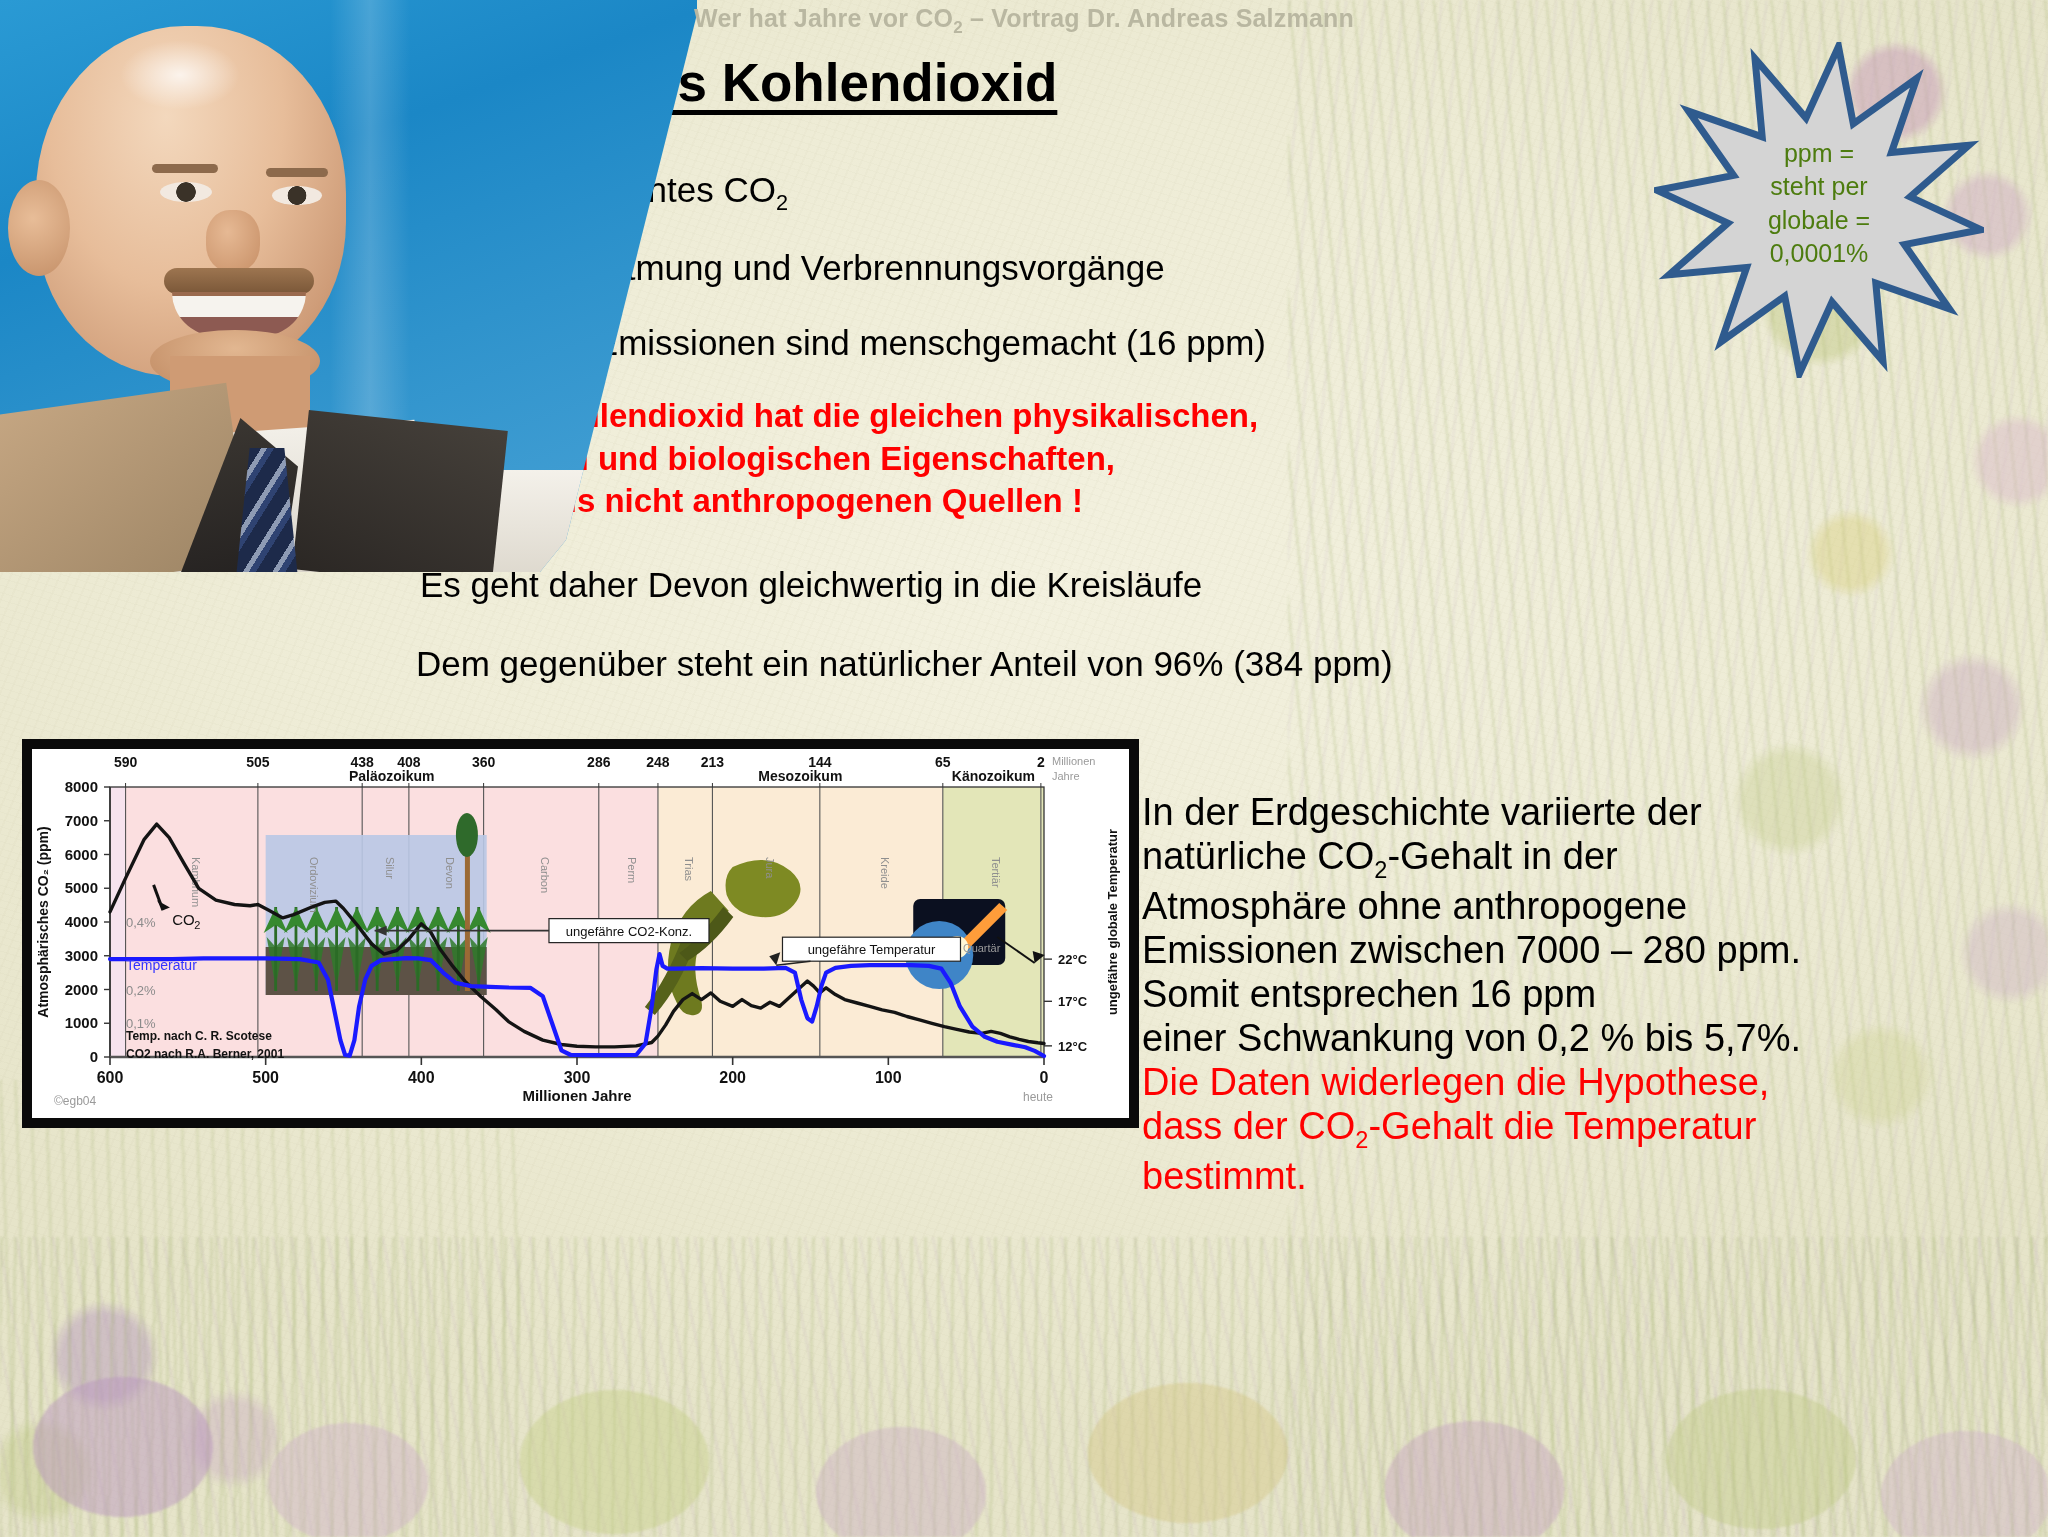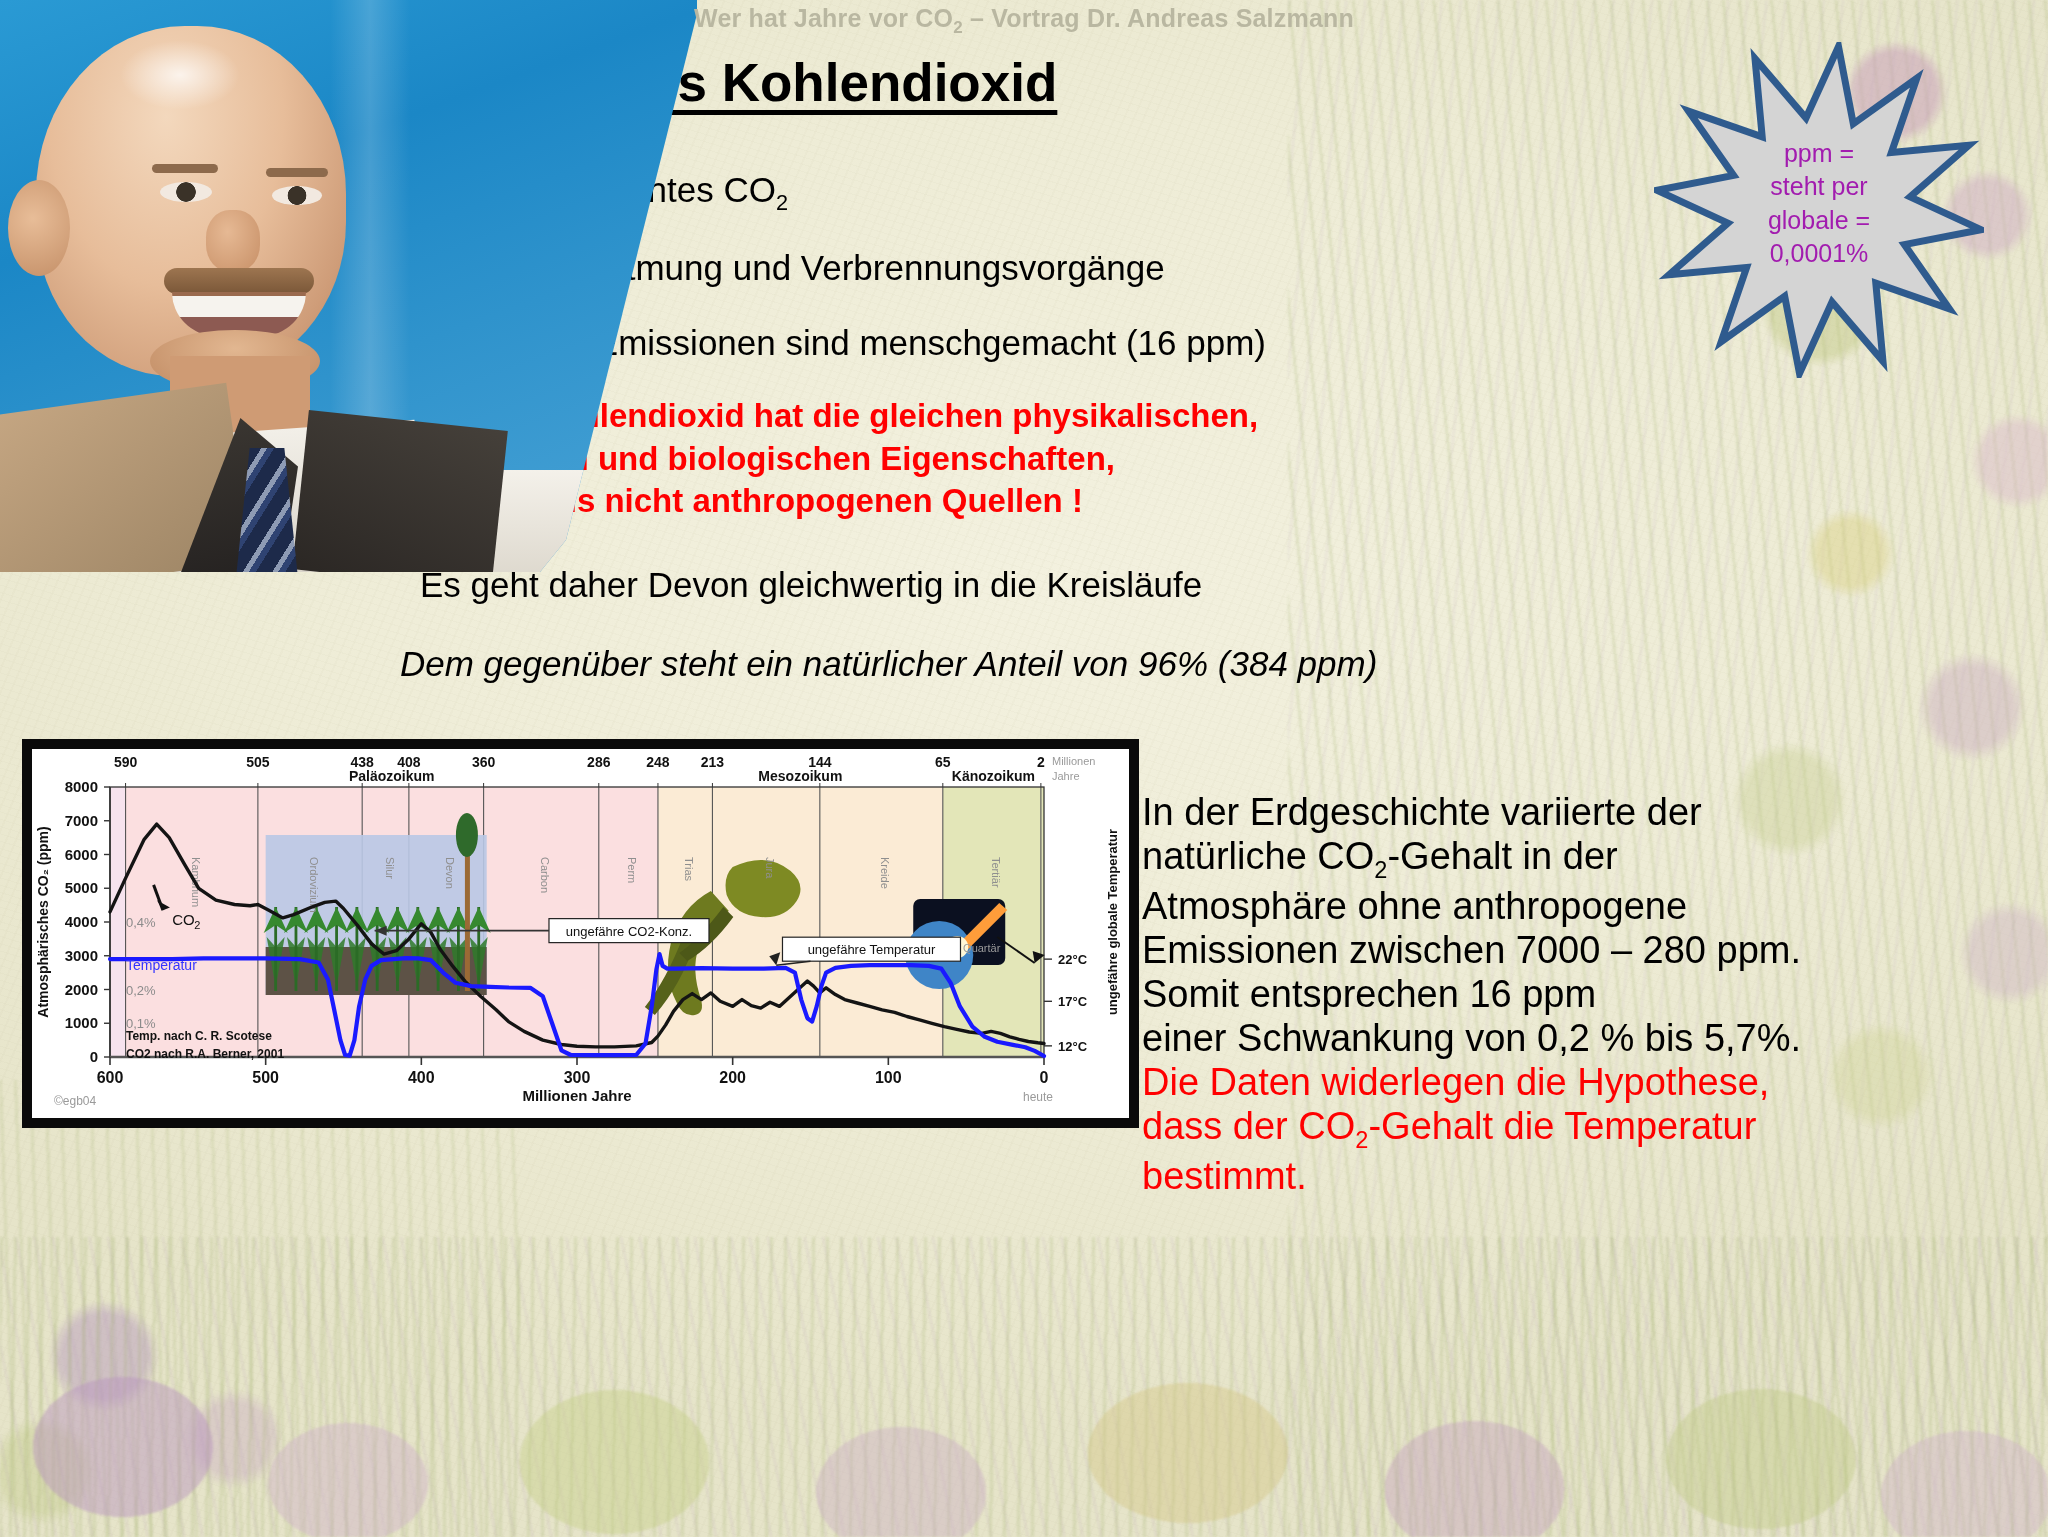--- a/index.html
+++ b/index.html
@@ -78,21 +78,21 @@
   .bullet{position:absolute;z-index:3;color:#000;font-size:35px;white-space:nowrap;}
   .bullet sub{font-size:.62em;}
   .bullet.red{color:#ff0000;font-weight:bold;font-size:33px;}
   #b1{left:420px;top:170px;}
   #b2{left:400px;top:248px;}
   #b3{left:398px;top:323px;}
   #b4a{left:420px;top:397px;}
   #b4b{left:398px;top:440px;}
   #b4c{left:410px;top:482px;}
   #b5{left:420px;top:565px;}
-  #b6{left:400px;top:644px;font-style:italic;}
+  #b6{left:416px;top:644px;}
 
   
   #photo{position:absolute;left:0;top:0;width:697px;height:572px;z-index:4;overflow:hidden;
     clip-path:polygon(0 0, 697px 0, 697px 14px, 566px 540px, 540px 572px, 0 572px);}
   #photo .bgwall{position:absolute;inset:0;
     background:linear-gradient(160deg,#2a9ad4 0%,#1b87c6 32%,#2f93cc 60%,#4aa3d6 100%);}
   #photo .wallsheen{position:absolute;left:330px;top:0;width:80px;height:572px;
     background:linear-gradient(90deg,rgba(255,255,255,0) 0%,rgba(255,255,255,.18) 50%,rgba(255,255,255,0) 100%);}
   #photo .head{position:absolute;left:36px;top:26px;width:310px;height:350px;border-radius:48% 48% 44% 44%;
     background:radial-gradient(ellipse at 42% 26%, #f3d8bd 0%, #e7bd9a 46%, #cf9d79 78%, #b9835f 100%);}
@@ -127,21 +127,21 @@
   #photo .lapel{position:absolute;left:178px;top:418px;width:120px;height:162px;
     background:linear-gradient(170deg,#3b3732,#242120);
     clip-path:polygon(52% 0,100% 30%,86% 100%,0 100%);}
   #photo .shoulder{position:absolute;left:380px;top:470px;width:320px;height:110px;
     background:linear-gradient(180deg,#f4f1ea,#ddd8cd);}
 
   
   #star-callout{position:absolute;left:1654px;top:42px;width:330px;height:336px;z-index:5;}
   #star-callout svg{position:absolute;inset:0;}
   #star-text{position:absolute;left:54px;top:95px;width:222px;text-align:center;
-    font-size:25px;line-height:1.33;color:#a21caf;}
+    font-size:25px;line-height:1.33;color:#4d7c0f;}
   #star-text div{white-space:nowrap;}
 
   
   #right-text{position:absolute;left:1142px;top:790px;width:915px;z-index:5;
     font-size:38px;line-height:1.16;color:#000;}
   #right-text .ln{white-space:nowrap;}
   #right-text .red{color:#ff0000;}
   #right-text sub{font-size:.62em;}
 
   

